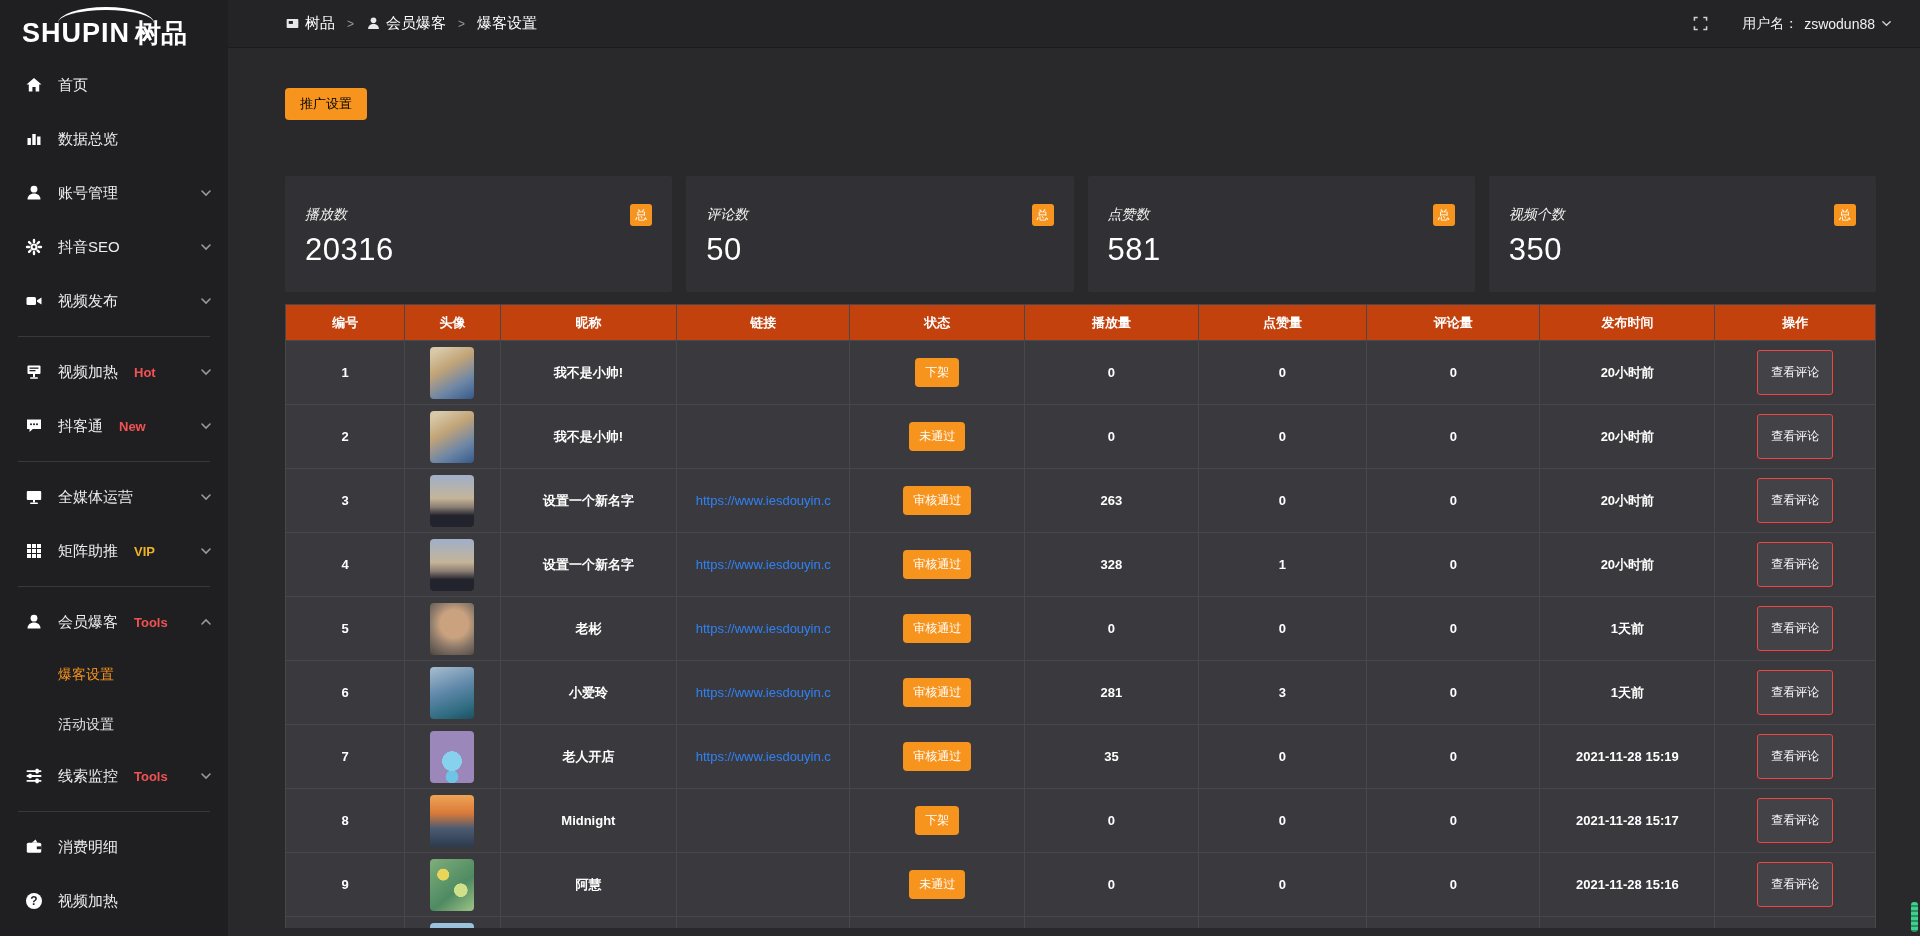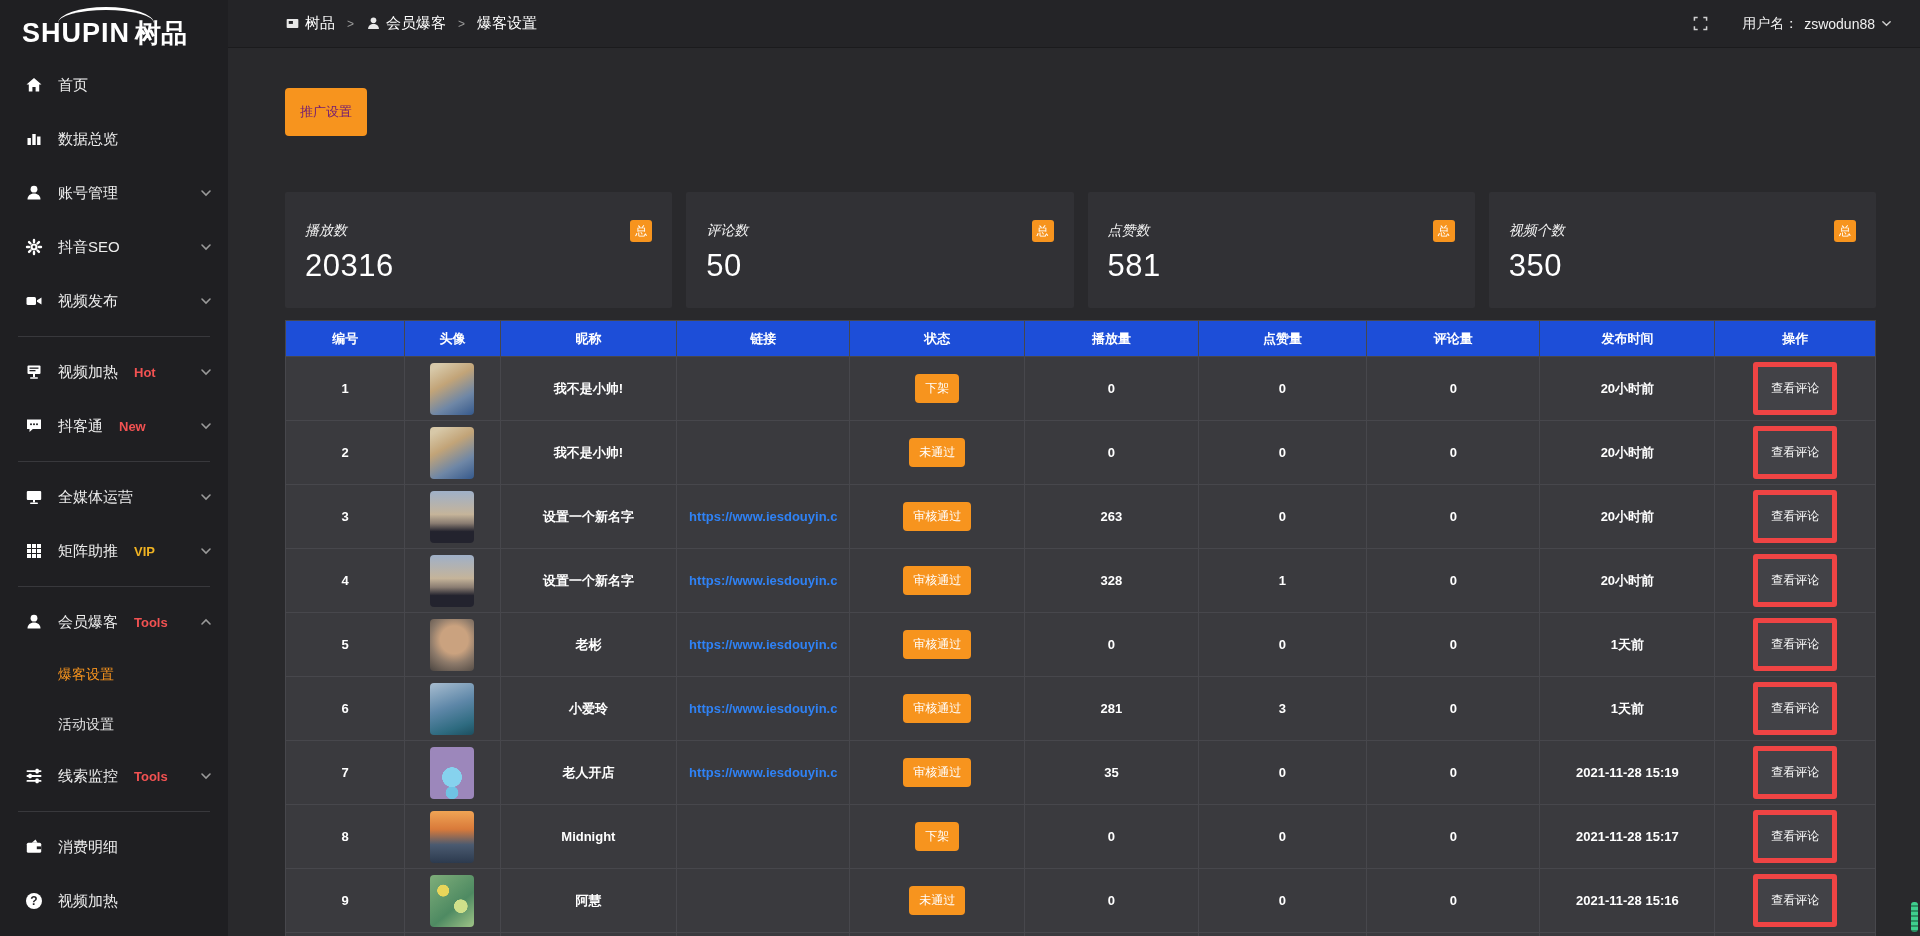--- a/index.html
+++ b/index.html
@@ -38,42 +38,42 @@
   .breadcrumb { display:flex; align-items:center; color:#fff; font-size:15px; }
   .crumb { display:flex; align-items:center; cursor:pointer; }
   .crumb-icon { display:flex; margin-right:5px; }
   .crumb-icon svg { width:15px; height:15px; fill:#e8e8e8; }
   .crumb-sep { color:#9a9a9a; font-size:12px; margin:0 12px; }
   .topbar-right { display:flex; align-items:center; gap:34px; }
   .fs-icon { display:flex; cursor:pointer; }
   .username { color:#f0f0f0; font-size:14px; display:flex; align-items:center; gap:6px; cursor:pointer; }
 
   .content { flex:1; background:#29292c; padding:40px 44px 0 57px; overflow:hidden; }
-  .promo-btn { background:#f7941e; color:#701a75; border:none; font-size:13px;
-    padding:15px 15px; border-radius:4px; cursor:pointer;
+  .promo-btn { background:#f7941e; color:#000000; border:none; font-size:13px;
+    padding:7px 15px; border-radius:4px; cursor:pointer;
     font-family:"Liberation Sans","DejaVu Sans",sans-serif; }
 
   .cards { display:flex; gap:14px; margin-top:56px; }
   .card { flex:1; background:#313135; border-radius:2px; padding:28px 20px 24px; }
   .card-top { display:flex; align-items:center; justify-content:space-between; }
   .card-label { color:#f2f2f2; font-size:14px;font-style:italic; }
   .badge-total { background:#f7941e; color:#fff; width:22px; height:22px; line-height:22px;
     text-align:center; border-radius:3px; font-size:12px; flex:none; }
   .card-value { color:#fff; font-size:31px; margin-top:6px; letter-spacing:.5px; }
 
   .table-clip { margin-top:12px; height:624px; overflow:hidden; }
   table { width:100%; border-collapse:collapse; table-layout:fixed; background:#3a3a3e; }
-  th { height:36px; background:#1d4ed8; color:#fff; font-size:13px; font-weight:bold;
+  th { height:36px; background:#c2410c; color:#fff; font-size:13px; font-weight:bold;
     border:1px solid #47474c; }
   td { height:64px; text-align:center; color:#fff; font-size:13px; font-weight:bold;
     border:1px solid #47474c; overflow:hidden; white-space:nowrap; }
-  .link { color:#2f82f5; font-weight:bold; text-decoration:none; cursor:pointer; }
+  .link { color:#2f82f5; font-weight:normal; text-decoration:none; cursor:pointer; }
   .status-btn { display:inline-block; background:#f7941e; color:#fff; font-size:12px;
     font-weight:normal; padding:6px 10px; border-radius:4px; cursor:pointer; }
-  .action-btn { background:#424247; border:5px solid #ef4444; color:#fff; font-size:12px;
+  .action-btn { background:#424247; border:1px solid #ef4444; color:#fff; font-size:12px;
     padding:13px 13px; border-radius:3px; cursor:pointer;
     font-family:"Liberation Sans","DejaVu Sans",sans-serif; }
   .avatar { width:44px; height:52px; border-radius:4px; margin:0 auto; }
   .a1,.a2 { background:linear-gradient(150deg,#d7c8a8 10%,#c2a478 38%,#6f87a6 70%,#35598c 100%); }
   .a3,.a4 { background:linear-gradient(180deg,#9fb0c8 0%,#c5b49a 45%,#8a7d72 62%,#23232e 78%); }
   .a5 { background:radial-gradient(circle at 55% 40%,#caa27f 0 35%,#8d7a6a 60%,#4a4440 100%); }
   .a6 { background:linear-gradient(160deg,#a8bdd0 0%,#5e87a8 45%,#2e6b80 80%,#1d4f60 100%); }
   .a7 { background:radial-gradient(circle at 50% 58%,#86d2ee 0 26%,transparent 27%),
         radial-gradient(circle at 50% 88%,#6fc3e4 0 12%,transparent 13%),#9c87bb; }
   .a8 { background:linear-gradient(180deg,#f0a455 0%,#d97a3a 35%,#4a5a70 65%,#2c3a4e 100%); }

